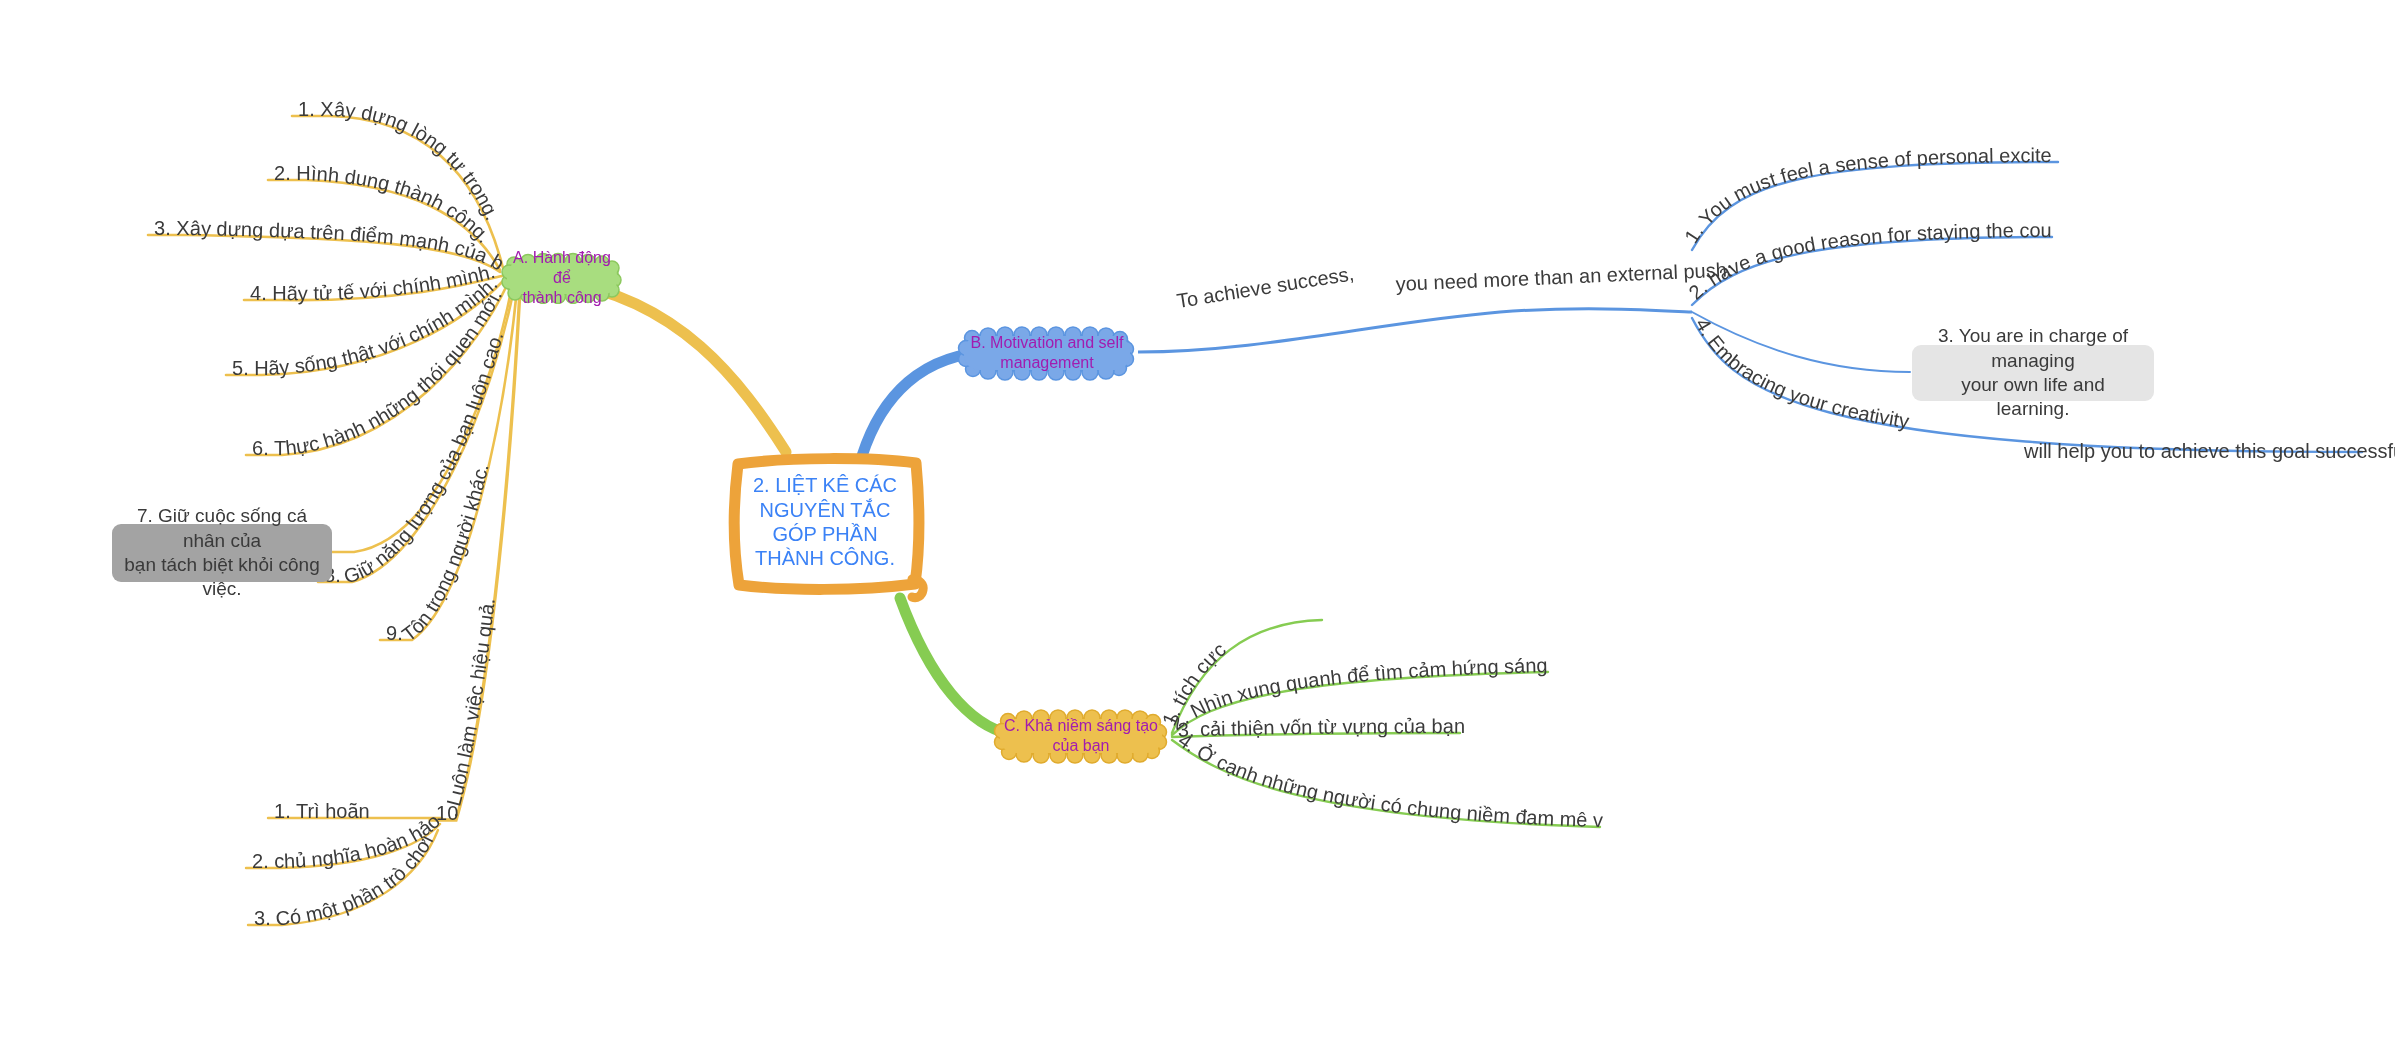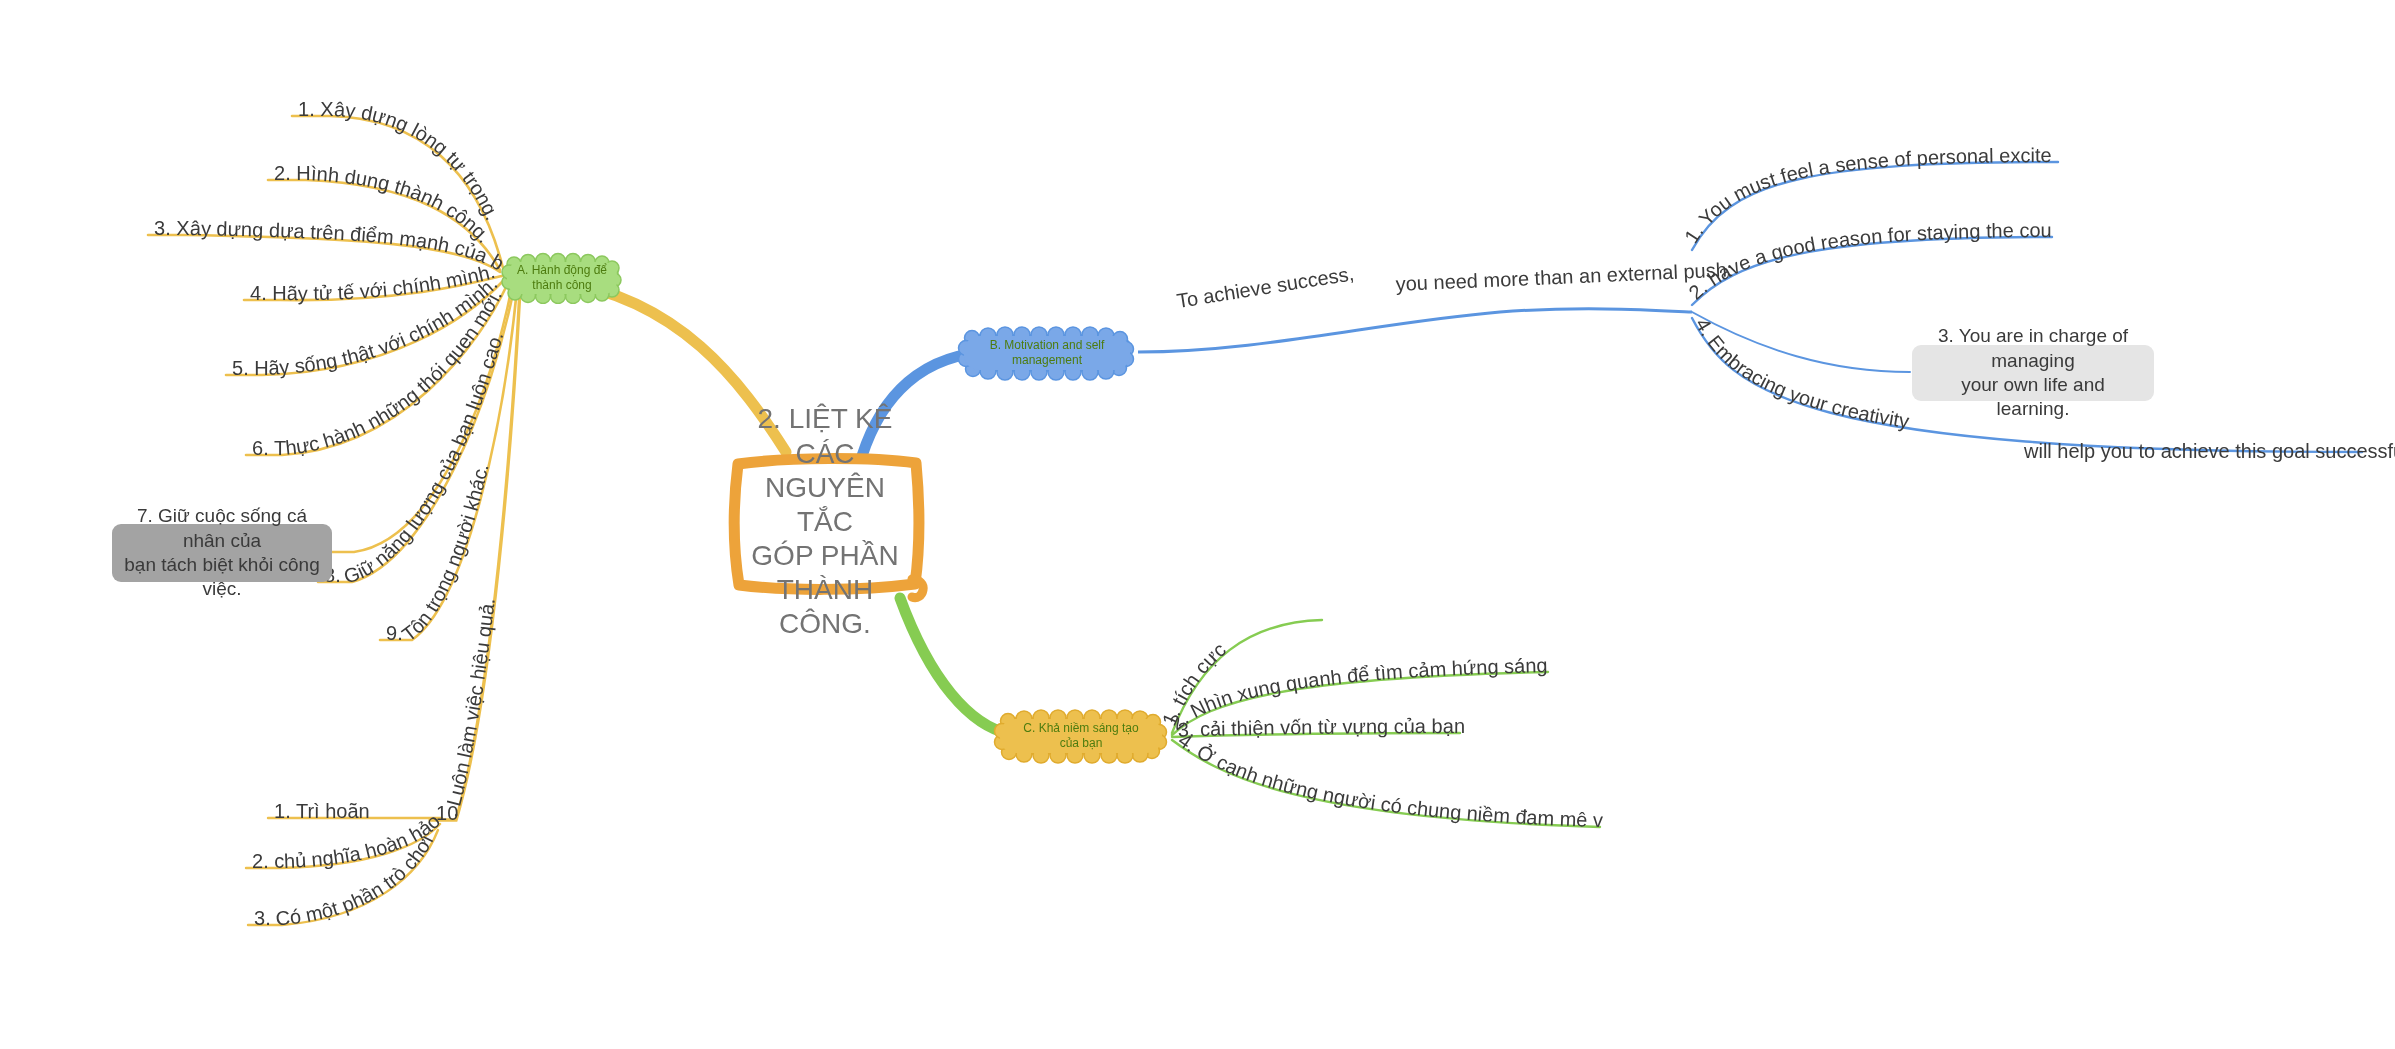--- a/index.html
+++ b/index.html
@@ -40,22 +40,22 @@
     color: #333333;
     line-height: 1.22;
     white-space: pre-line;
   }
   
   #root-node {
     width: 178px;
     height: 128px;
     left: 736px;
     top: 458px;
-    font-size: 28px;
-    color: #737373;
+    font-size: 20px;
+    color: #3b82f6;
     display: flex;
     align-items: center;
     justify-content: center;
     z-index: 6;
   }
   #root-node .root-label {
     position: relative;
     z-index: 2;
     padding: 0 6px;
   }
@@ -74,22 +74,22 @@
   }
   .cloud-wrap .cloud-label {
     position: absolute;
     left: 0;
     top: 0;
     width: 100%;
     height: 100%;
     display: flex;
     align-items: center;
     justify-content: center;
-    font-size: 12px;
-    color: #4d7c0f;
+    font-size: 16px;
+    color: #a21caf;
     text-align: center;
     line-height: 1.25;
     white-space: pre-line;
     padding: 0 10px;
     box-sizing: border-box;
   }
   
   .box-node {
     position: absolute;
     border-radius: 9px;

